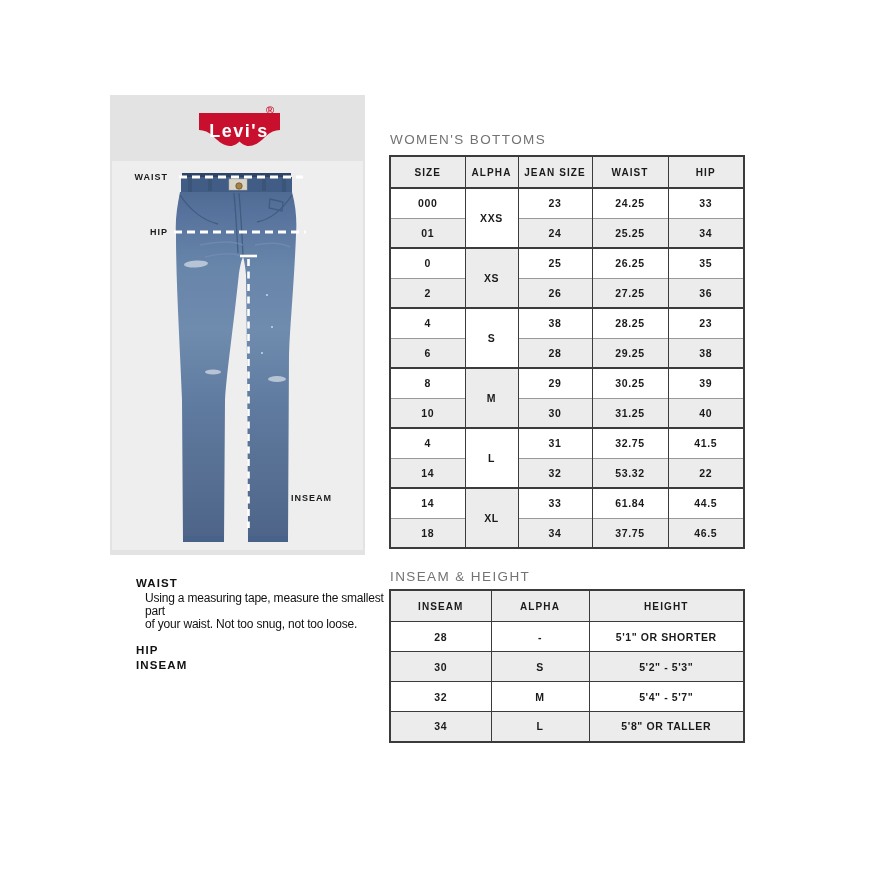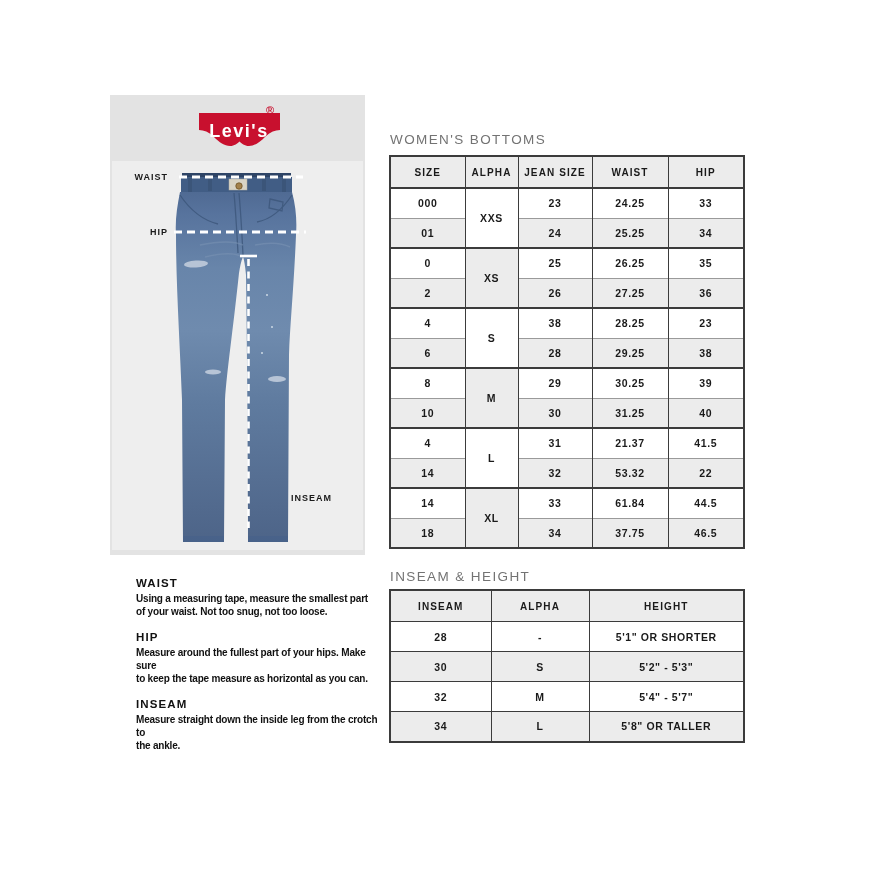--- a/index.html
+++ b/index.html
@@ -44,21 +44,21 @@
   #bottoms-table col.c-hip{width:76px;}
 
   #inseam-table{position:absolute;left:389px;top:589px;width:354px;border:2px solid var(--line-dark);}
   #inseam-table th,#inseam-table td{border:1.5px solid var(--line-dark);}
   #inseam-table tr.shade td{background:var(--shade);}
   #inseam-table col.c1{width:101px;} #inseam-table col.c2{width:98px;} #inseam-table col.c3{width:155px;}
 
   
   .guide{position:absolute;left:136px;top:577px;width:252px;color:#111;}
   .guide h4{margin:0 0 3px 0;font-size:11.5px;font-weight:bold;letter-spacing:1.1px;}
-  .guide p{margin:0 0 13px 0;font-size:10px;font-weight:bold;letter-spacing:-0.2px;line-height:13px;white-space:pre-line;}
+  .guide p{margin:0 0 13px 9px;font-size:12px;font-weight:normal;letter-spacing:-0.2px;line-height:13px;white-space:pre-line;}
 </style>
 </head>
 <body style="--brand-red: #c8102e; --panel-gray: #e3e3e3; --photo-gray: #eeeeee; --line-dark: #3b3b3b; --line-light: #9a9a9a; --shade: #ececec; --ink: #1a1a1a; --denim-mid: #6383a8; --denim-dark: #415d85;">
 
 <div class="abs jeans-panel">
   <svg width="255" height="460" viewBox="0 0 255 460">
     <defs>
       <linearGradient id="denim" x1="0" y1="82" x2="0" y2="447" gradientUnits="userSpaceOnUse">
         <stop offset="0" stop-color="#4a648c"></stop>
         <stop offset="0.10" stop-color="#57739d"></stop>
@@ -215,21 +215,21 @@
       <tr>
         <td class="shade">10</td>
         <td class="shade">30</td>
         <td class="shade">31.25</td>
         <td class="shade">40</td>
       </tr>
       <tr class="group-start">
         <td>4</td>
         <td rowspan="2">L</td>
         <td>31</td>
-        <td>21.37</td>
+        <td>32.75</td>
         <td>41.5</td>
       </tr>
       <tr>
         <td class="shade">14</td>
         <td class="shade">32</td>
         <td class="shade">53.32</td>
         <td class="shade">22</td>
       </tr>
       <tr class="group-start">
         <td>14</td>
@@ -283,18 +283,14 @@
         <td>5'8" OR TALLER</td>
       </tr>
     </tbody>
 </table>
 
 <div class="guide">
     <h4>WAIST</h4>
     <p>Using a measuring tape, measure the smallest part
 of your waist. Not too snug, not too loose.</p>
     <h4>HIP</h4>
-    <p>Measure around the fullest part of your hips. Make sure
-to keep the tape measure as horizontal as you can.</p>
     <h4>INSEAM</h4>
-    <p>Measure straight down the inside leg from the crotch to
-the ankle.</p>
   </div>
 
 </body></html>

